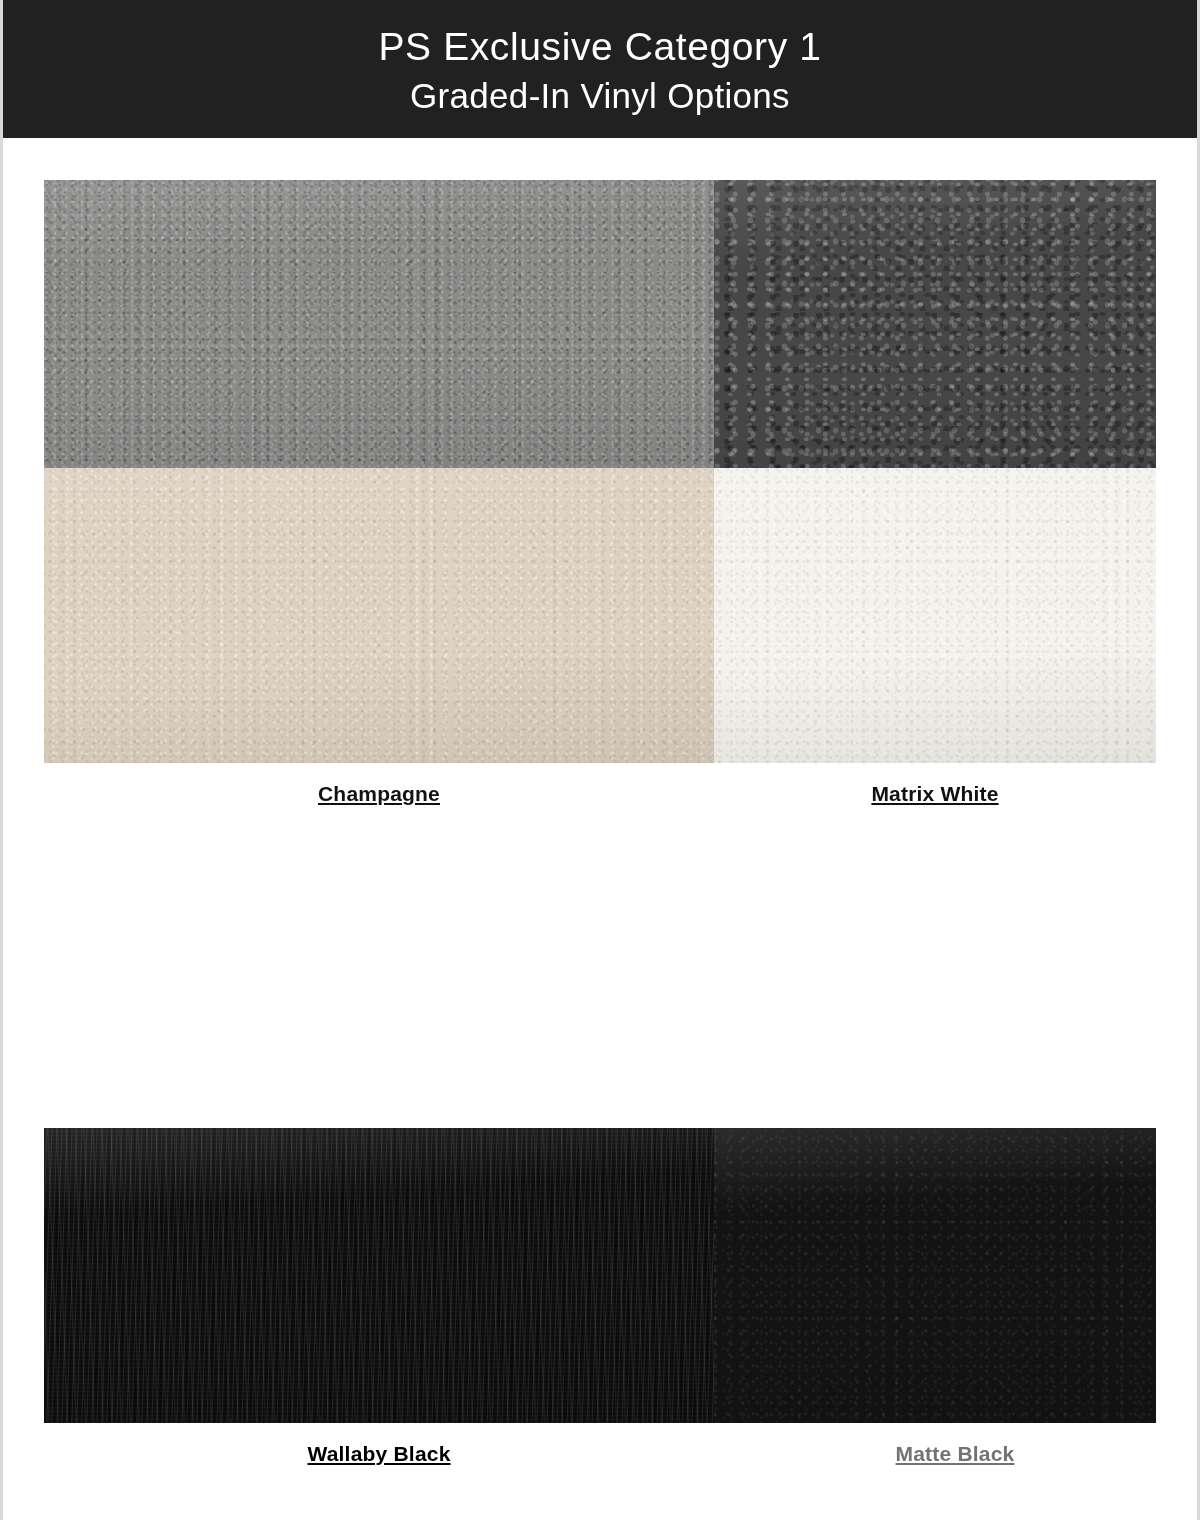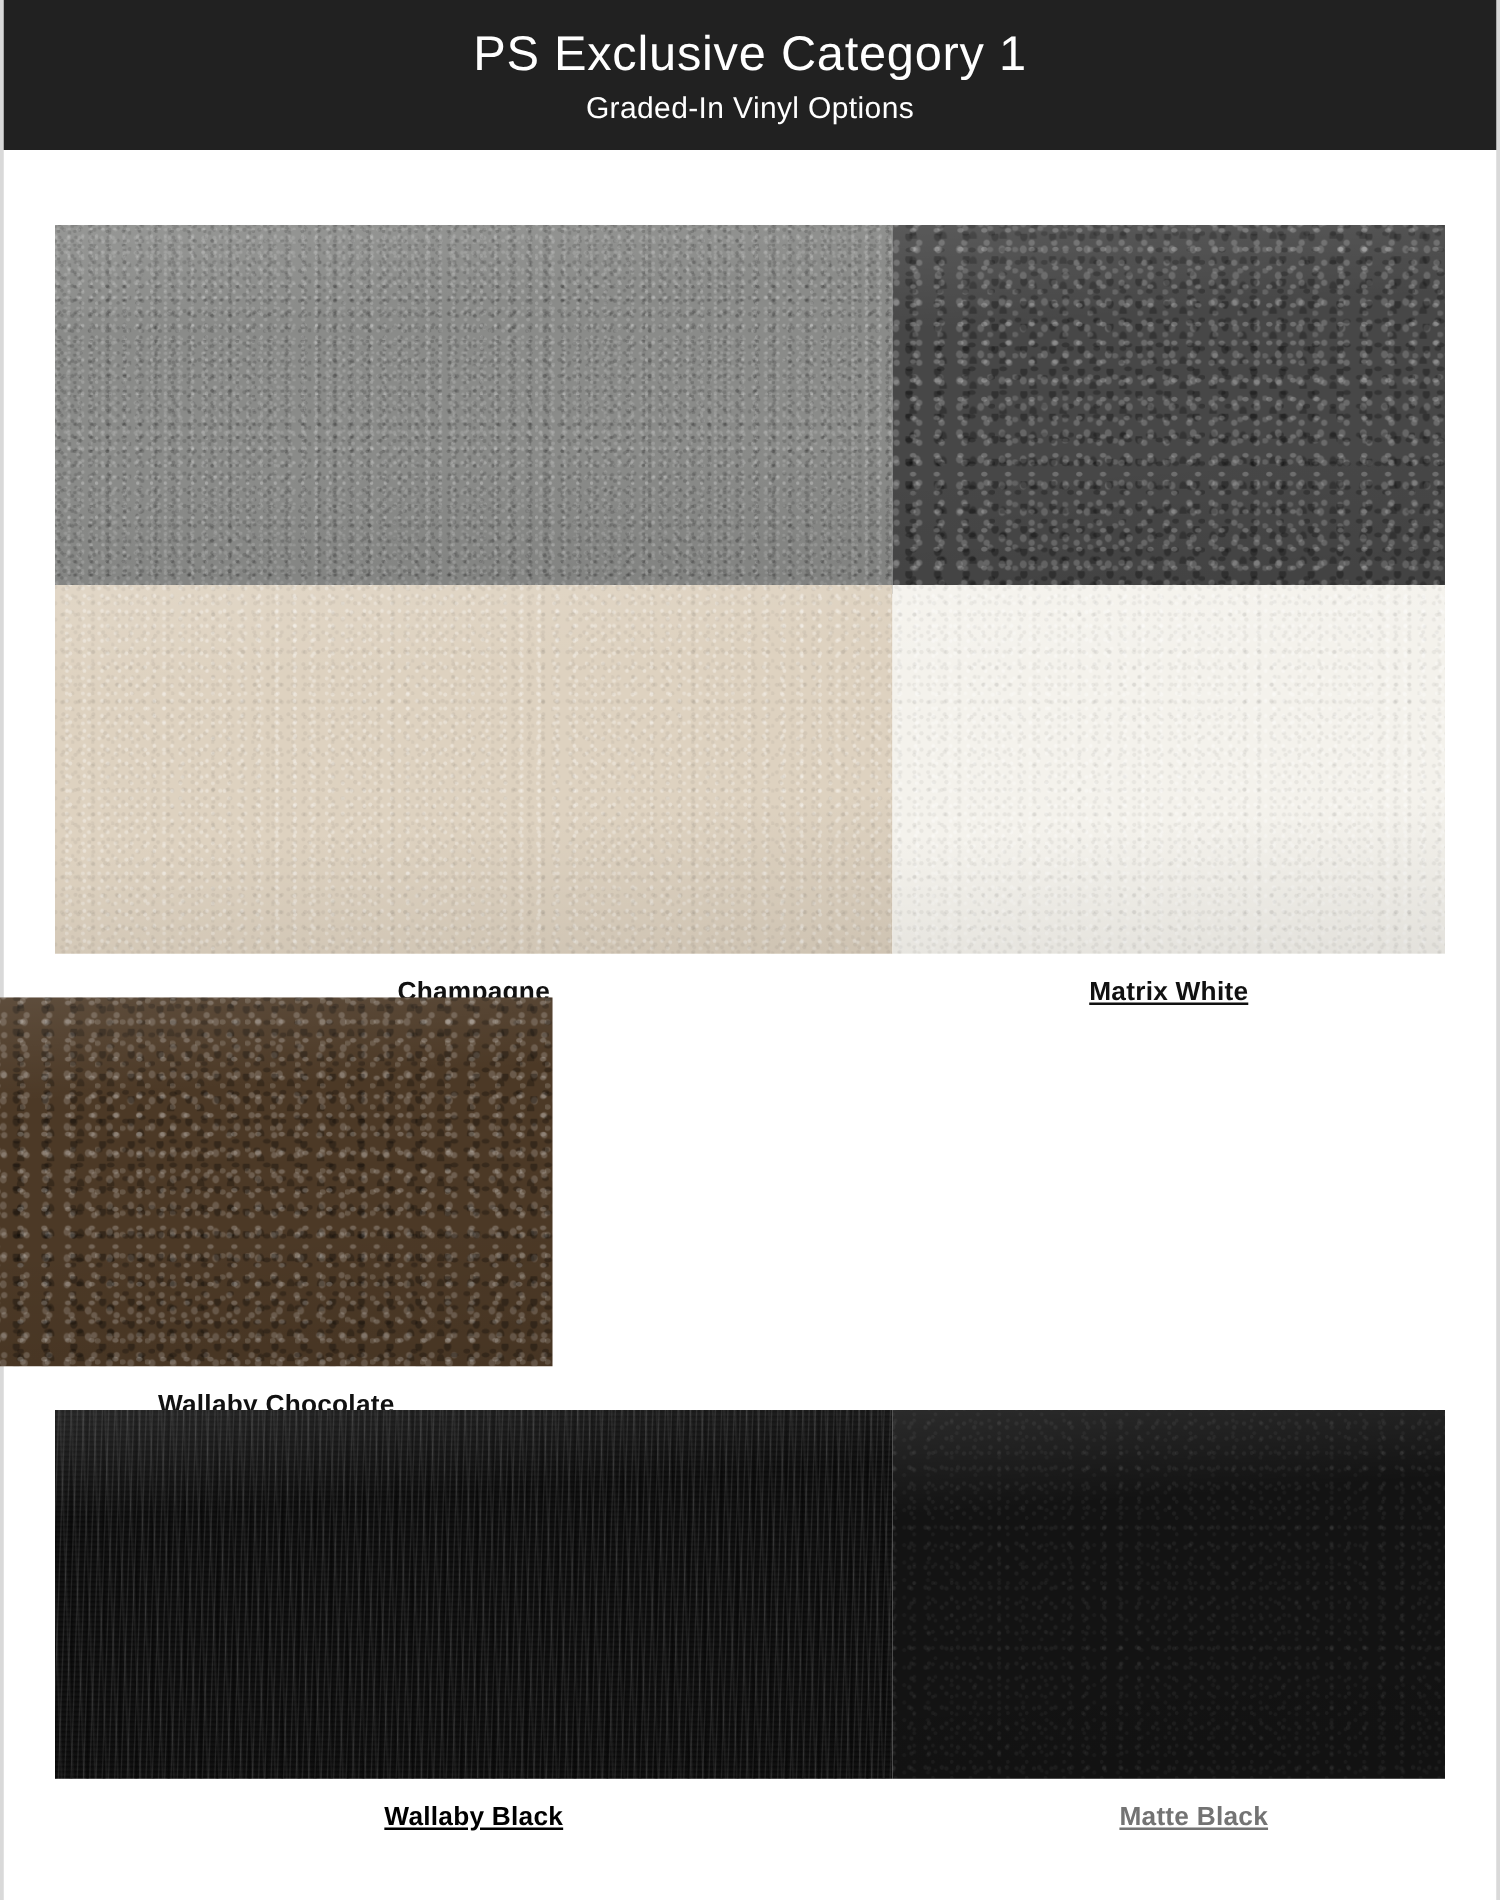--- a/index.html
+++ b/index.html
@@ -24,41 +24,41 @@
     height: 1520px;
     box-sizing: border-box;
     border-left: 3px solid #d9d9d9;
     border-right: 3px solid #d9d9d9;
     pointer-events: none;
   }
 
   
   .header-bar {
     width: 1200px;
-    height: 120px;
+    height: 138px;
     background: #212121;
     box-sizing: border-box;
     display: flex;
     flex-direction: column;
     align-items: center;
     justify-content: center;
     padding-top: 4px;
   }
   .header-title {
     color: #ffffff;
     font-size: 39px;
     font-weight: 300;
     letter-spacing: 0.6px;
     line-height: 1.05;
     text-align: center;
     white-space: nowrap;
   }
   .header-subtitle {
     color: #ffffff;
-    font-size: 24px;
+    font-size: 35px;
     font-weight: 300;
     letter-spacing: 0.3px;
     line-height: 1.1;
     text-align: center;
     margin-top: 9px;
     white-space: nowrap;
   }
 
   
   .swatch-grid {
@@ -245,27 +245,20 @@
     <div class="swatch-cell col-right">
       <div class="swatch-chip" style="background-color: rgb(244, 242, 236);">
         <div class="grain grain-soft"></div>
         <div class="sheen"></div>
       </div>
       <div class="swatch-label" style="color: rgb(17, 17, 17);">Matrix White</div>
     </div>
   </div>
 
   <div class="swatch-row">
-    <div class="swatch-cell col-right">
-      <div class="swatch-chip" style="background-color: rgb(76, 57, 38);">
-        <div class="grain grain-coarse"></div>
-        <div class="sheen"></div>
-      </div>
-      <div class="swatch-label" style="color: rgb(17, 17, 17);">Wallaby Chocolate</div>
-    </div>
   </div>
 
   <div class="swatch-row">
     <div class="swatch-cell col-left">
       <div class="swatch-chip" style="background-color: rgb(10, 10, 10);">
         <div class="grain grain-streak"></div>
         <div class="sheen"></div>
       </div>
       <div class="swatch-label" style="color: #000000;">Wallaby Black</div>
     </div>

